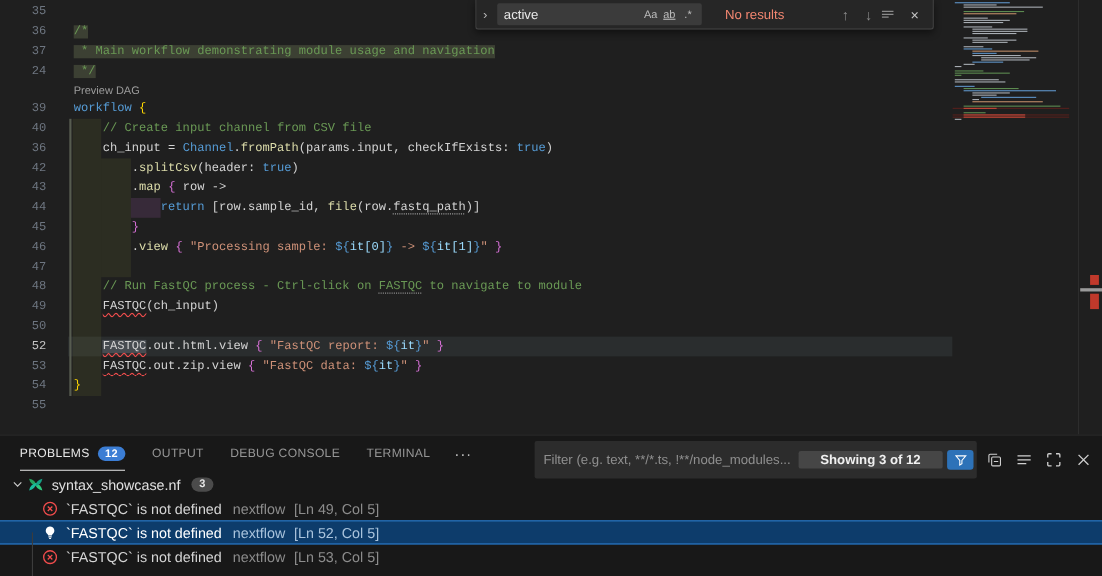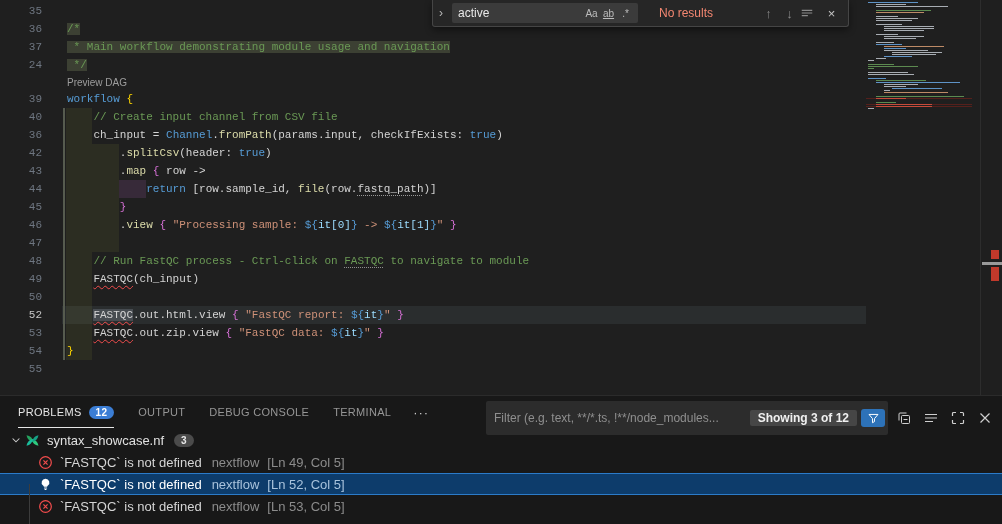--- a/index.html
+++ b/index.html
@@ -54,21 +54,21 @@
   .tab{font-size:11px;letter-spacing:.3px;color:#969696;margin-left:24px;cursor:pointer;display:flex;align-items:center;height:100%;}
   .tab:first-child{margin-left:18px;}
   .tab.active{color:#e7e7e7;box-shadow:inset 0 -1px 0 #e7e7e7;}
   .tab .badge{margin-left:7px;background:#3b7dd4;color:#fff;font-size:10px;font-weight:700;border-radius:9px;padding:1px 7px;}
   #more-tabs{color:#cccccc;font-size:13px;margin-left:22px;letter-spacing:1px;cursor:pointer;}
   #panel-right{position:absolute;right:6px;top:5px;display:flex;align-items:center;}
   #filter{width:402px;height:34px;background:#2c2c2c;border-radius:2px;display:flex;align-items:center;
           padding:0 3px 0 8px;box-sizing:border-box;}
   #filter .ph{flex:1;font-size:12px;color:#8f8f8f;white-space:nowrap;overflow:hidden;}
   #showing{background:#464646;color:#f0f0f0;font-size:12px;font-weight:600;border-radius:2px;
-           padding:1px 8px;white-space:nowrap;margin-right:4px;}
+           padding:1px 20px;white-space:nowrap;margin-right:4px;}
   #funnel{width:24px;height:18px;background:#2d72b8;border-radius:3px;display:flex;align-items:center;justify-content:center;cursor:pointer;}
   .pact{width:22px;height:22px;display:flex;align-items:center;justify-content:center;margin-left:5px;cursor:pointer;color:#cfcfcf;}
   
   #tree{position:absolute;left:0;top:33px;right:0;}
   #file-row{height:22px;display:flex;align-items:center;cursor:pointer;}
   #file-row .twist{width:16px;margin-left:8px;display:flex;justify-content:center;color:#ccc;}
   #file-name{font-size:13px;color:#e0e0e0;margin-left:6px;}
   #file-badge{margin-left:10px;background:#4b4b4b;color:#e8e8e8;font-size:10px;font-weight:700;border-radius:9px;padding:1px 7px;}
   .prow{height:22px;display:flex;align-items:center;padding-left:38px;box-sizing:border-box;cursor:pointer;position:relative;}
   .prow .picon{width:15px;height:15px;margin-right:7px;flex:none;display:flex;}

